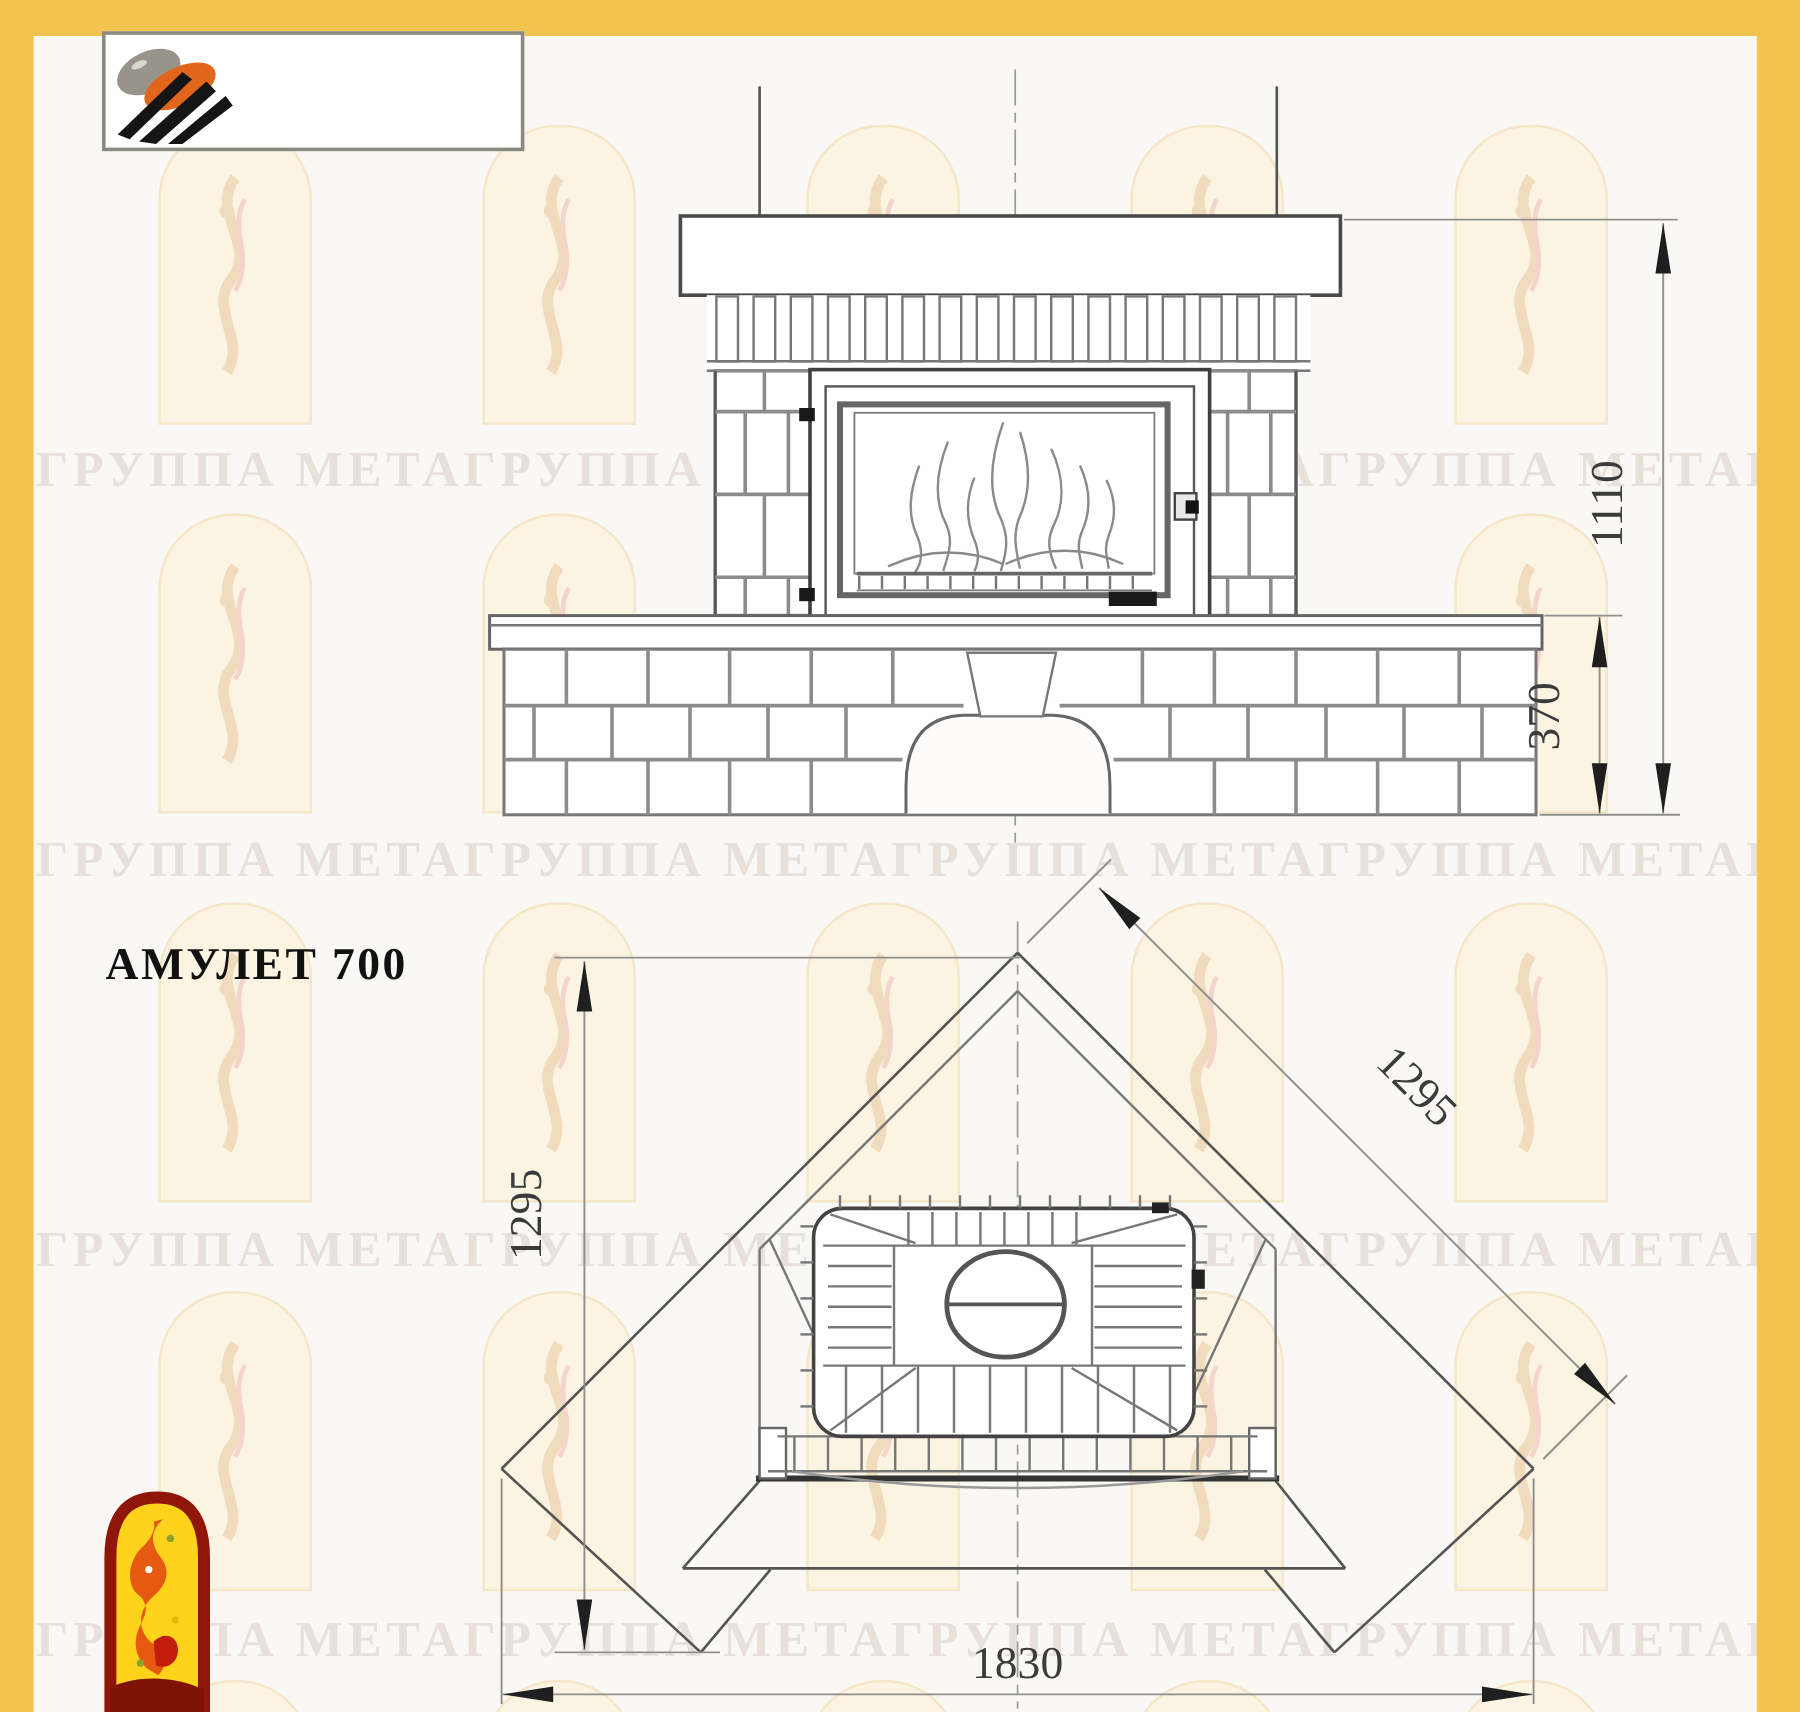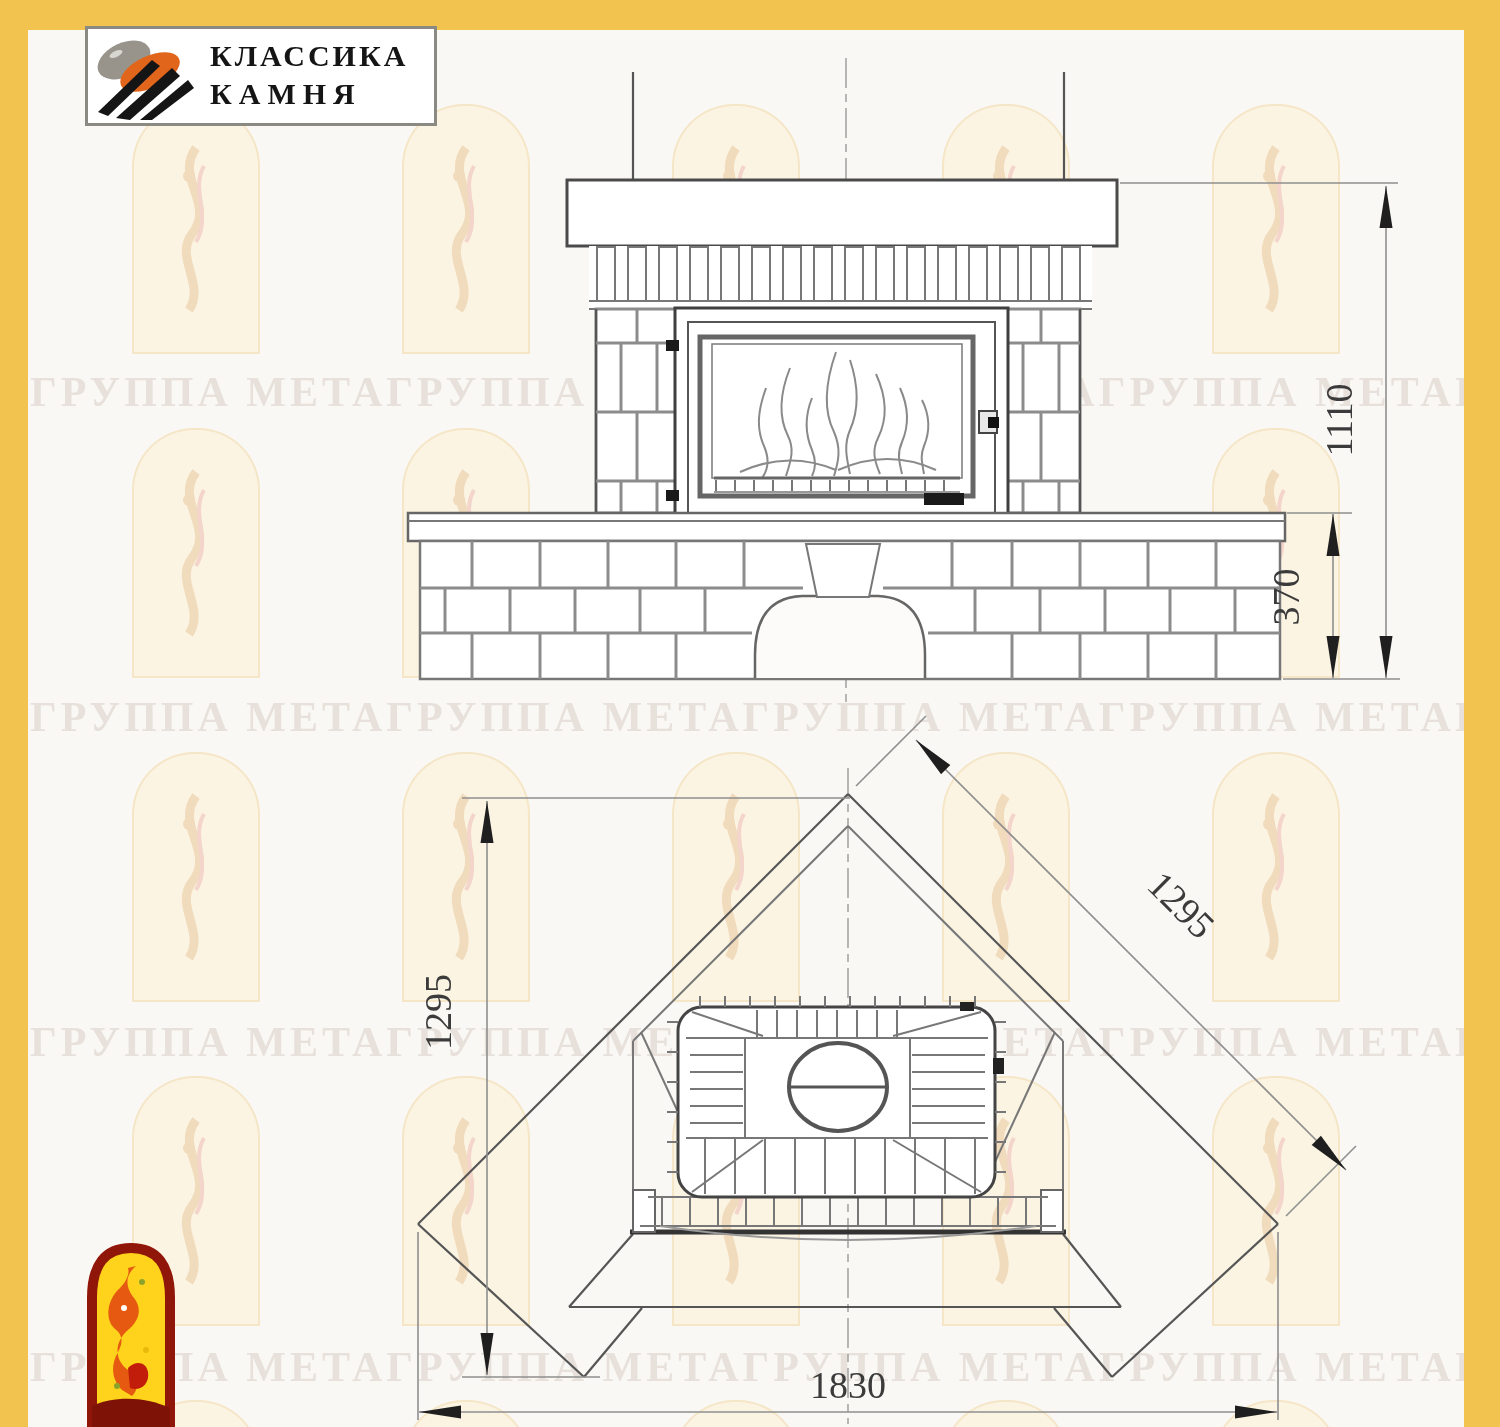--- a/index.html
+++ b/index.html
@@ -490,26 +490,23 @@
 
   <div class="logo-box">
     <svg width="112" height="88" viewBox="0 0 112 88" style="position:absolute;left:6px;top:3px">
       <ellipse cx="30" cy="28" rx="28" ry="17" transform="rotate(-25 30 28)" fill="#98948C"></ellipse>
       <ellipse cx="22" cy="22" rx="7" ry="3" transform="rotate(-25 22 22)" fill="#D8D6D0"></ellipse>
       <ellipse cx="56" cy="40" rx="32" ry="16" transform="rotate(-25 56 40)" fill="#E1661C"></ellipse>
       <path d="M4,80 L58,28 L66,34 L14,84 Z" fill="#151515"></path>
       <path d="M22,86 L78,36 L86,44 L36,88 Z" fill="#151515"></path>
       <path d="M46,88 L94,48 L100,56 L58,88 Z" fill="#151515"></path>
     </svg>
-    <div class="logo-text">
-      <div class="l1">КЛАССИКА</div>
-      <div class="l2">КАМНЯ</div>
-    </div>
   </div>
 
+  <div class="title">АМУЛЕТ 700</div>
 
   <svg class="firebird" width="94" height="189" viewBox="0 0 94 189">
     <path d="M8,189 L8,60 Q8,10 47,10 Q86,10 86,60 L86,189 Z" fill="#FFD21C" stroke="#8F1608" stroke-width="10"></path>
     <path d="M8,189 L8,168 C30,158 60,158 86,170 L86,189 Z" fill="#7E1206"></path>
     <path d="M52,28 C38,40 44,52 50,60 C58,70 56,82 44,92 C30,104 30,122 44,132 C54,140 56,150 48,158
              L38,152 C28,142 26,128 34,114 C40,103 38,96 30,90 C20,80 24,60 36,50 C42,44 46,36 44,30 Z" fill="#E55A10"></path>
     <path d="M44,130 C52,122 62,124 64,134 C66,146 56,154 46,150 Z" fill="#C21D0B"></path>
     <circle cx="40" cy="70" r="3" fill="#FFF"></circle>
     <circle cx="58" cy="44" r="3" fill="#8CA32B"></circle>
     <circle cx="33" cy="148" r="3" fill="#8CA32B"></circle>

